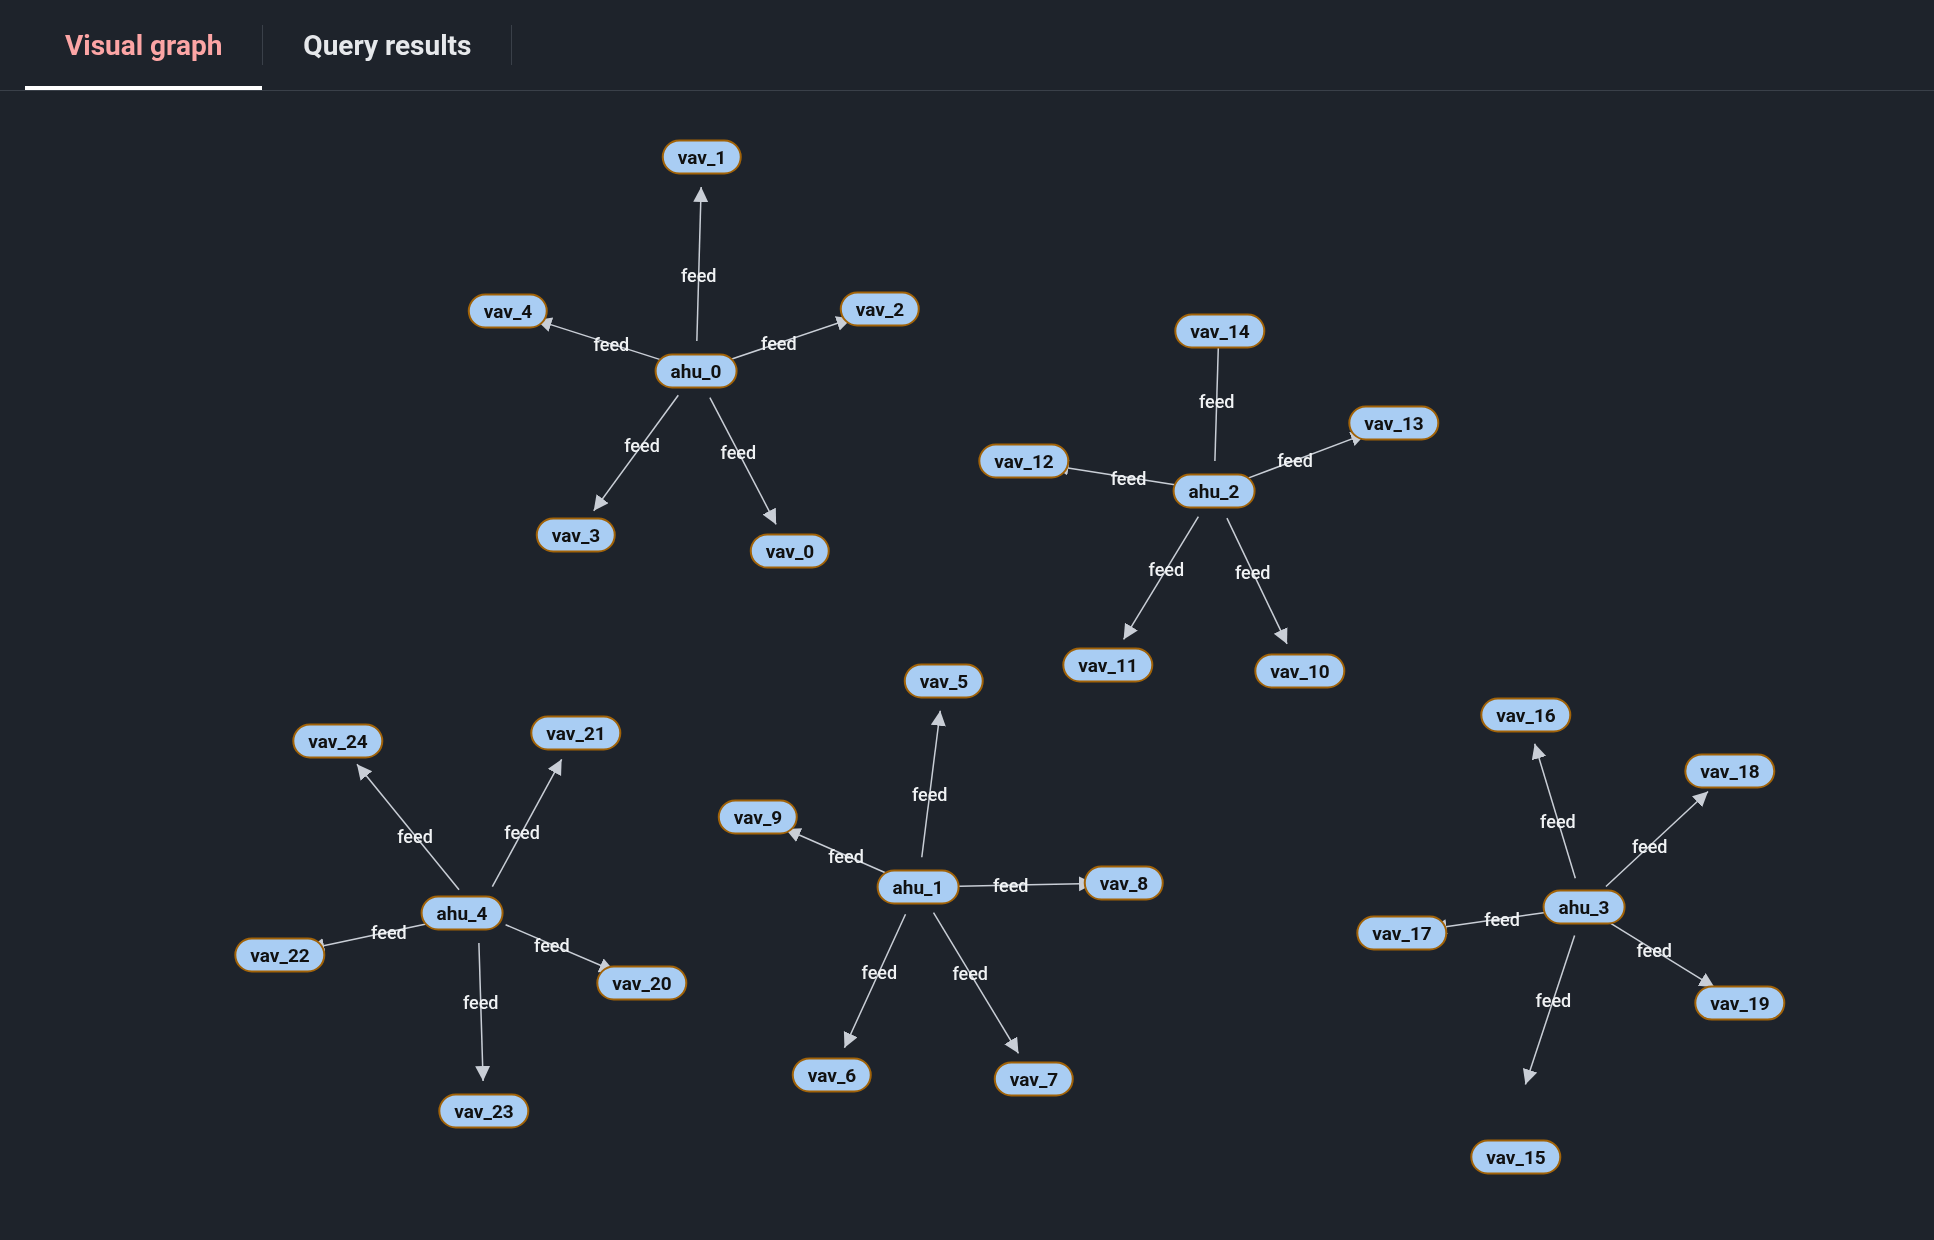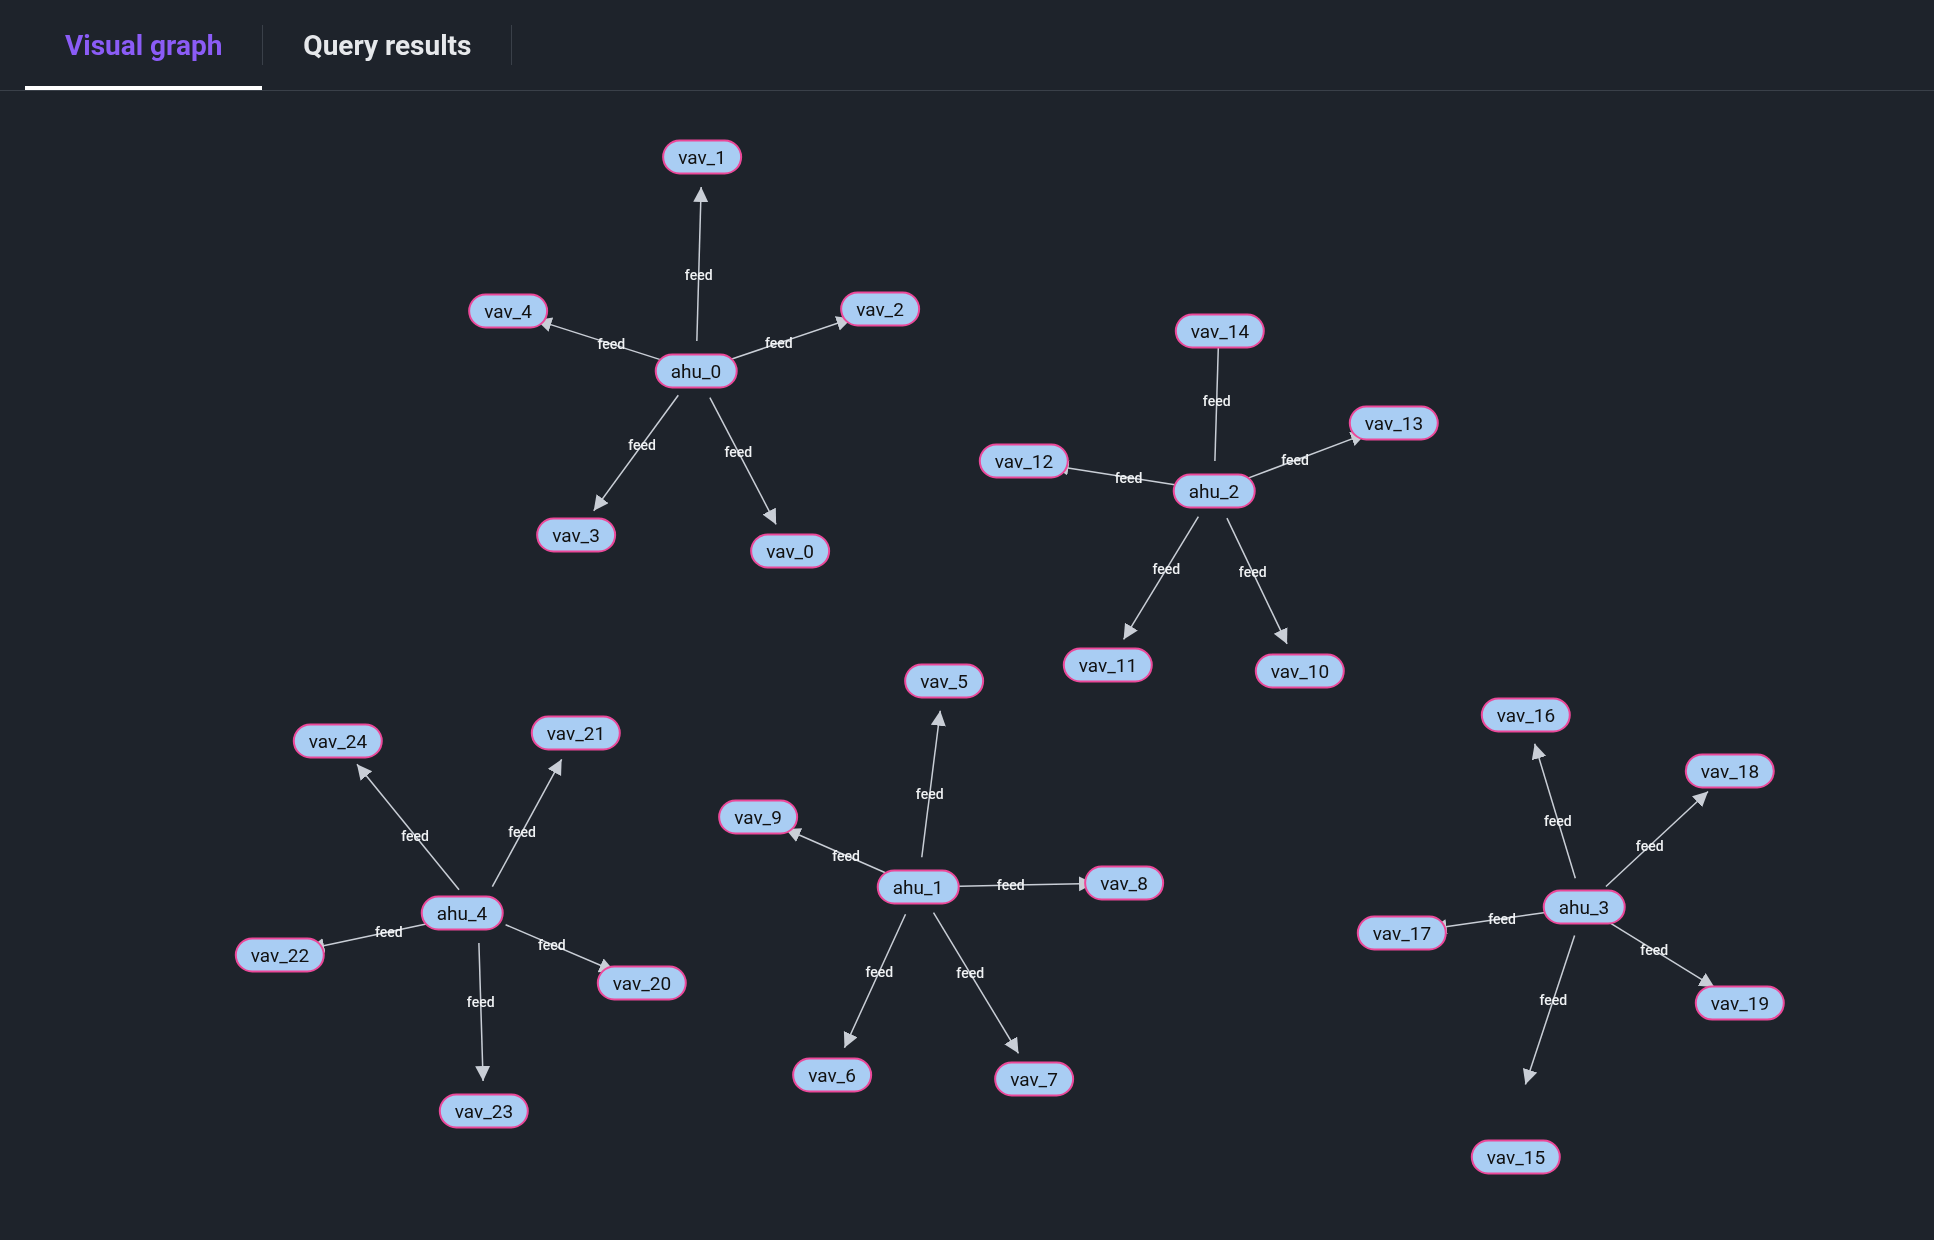--- a/index.html
+++ b/index.html
@@ -24,21 +24,21 @@
     font-weight: 700;
     padding: 0 40px;
     height: 100%;
     display: flex;
     align-items: center;
     cursor: pointer;
     position: relative;
     color: #e6e8eb;
   }
   .tab.active {
-    color: #8b5cf6;
+    color: #fca5a5;
   }
   .tab.active::after {
     content: "";
     position: absolute;
     left: 0;
     right: 0;
     bottom: 0;
     height: 4px;
     background: #ffffff;
   }
@@ -55,34 +55,34 @@
   svg.graph-svg {
     position: absolute;
     inset: 0;
     width: 100%;
     height: 100%;
   }
   .node {
     position: absolute;
     transform: translate(-50%, -50%);
     background: #a9cdf3;
-    border: 2px solid #ec4899;
+    border: 2px solid #a16207;
     color: #111;
     font-size: 19px;
-    font-weight: 400;
+    font-weight: 700;
     padding: 4px 14px;
     border-radius: 999px;
     white-space: nowrap;
     cursor: grab;
   }
   .edge-label {
     position: absolute;
     transform: translate(-50%, -50%);
     color: #f0f2f4;
-    font-size: 14px;
+    font-size: 18px;
     font-weight: 500;
     pointer-events: none;
   }
 </style>
 </head>
 <body>
 
 <div class="tabs">
   <div class="tab active">Visual graph</div>
   <div class="tab-divider"></div>

